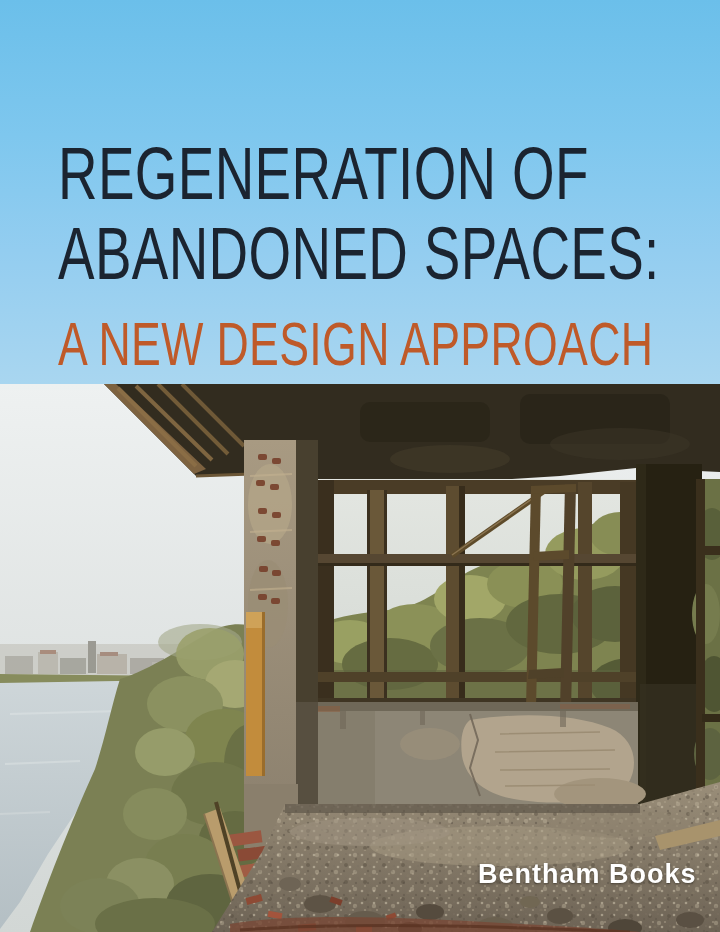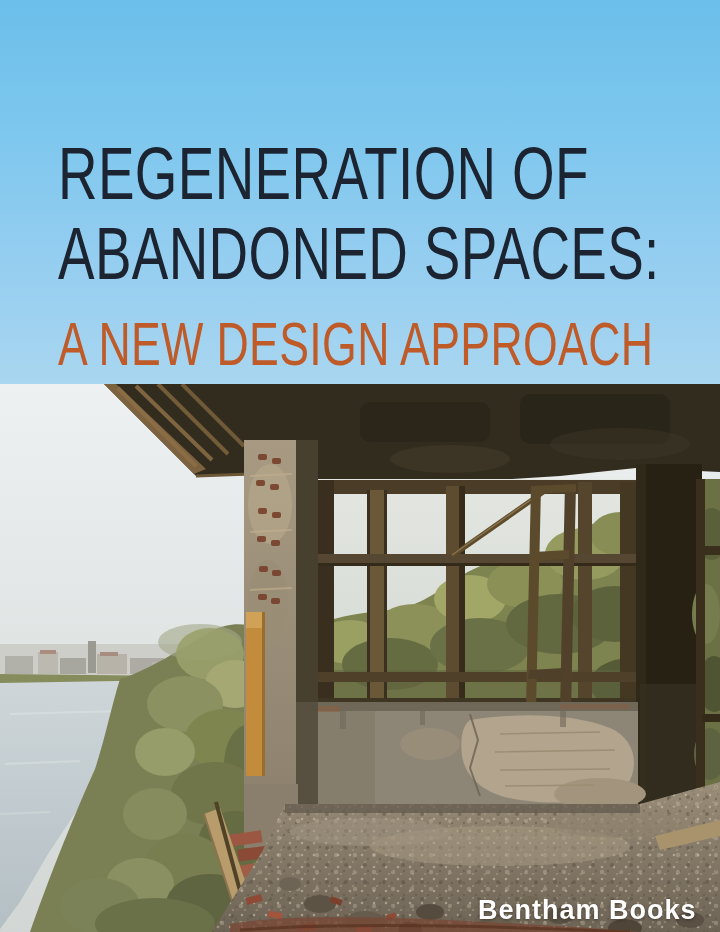--- a/index.html
+++ b/index.html
@@ -23,21 +23,21 @@
     margin-top:19px;font-size:62px;line-height:62px;font-weight:400;color:#bf5a29;
     white-space:nowrap;transform:scaleX(0.72);transform-origin:0 0;
     letter-spacing:0.5px;
   }
   .author{
     position:absolute;left:68px;top:803px;font-size:25px;font-weight:700;
     color:#ffffff;letter-spacing:1px;text-shadow:0 1px 3px rgba(40,40,30,.45);
   }
   .publisher{
     position:absolute;left:478px;top:859px;font-size:27px;font-weight:700;
-    color:#ffffff;letter-spacing:1px;text-shadow:0 1px 3px rgba(30,28,20,.5);margin-top:36px;
+    color:#ffffff;letter-spacing:1px;text-shadow:0 1px 3px rgba(30,28,20,.5);
   }
 </style>
 </head>
 <body>
 
 <div class="cover">
 
   <div class="sky"></div>
 
   <div class="photo">

